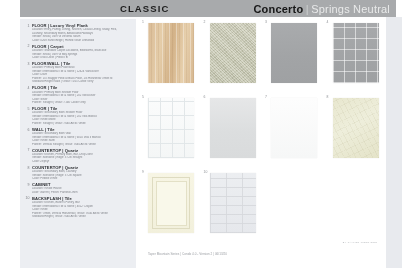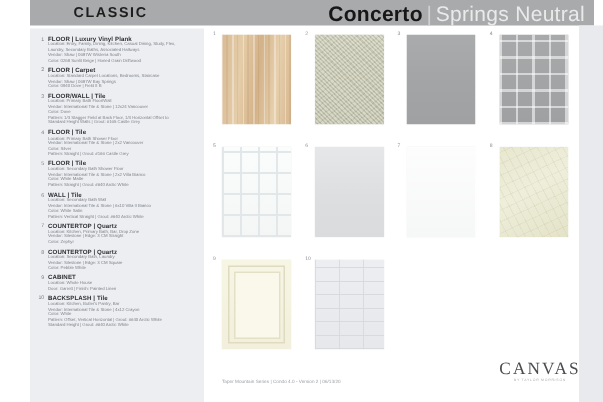--- a/index.html
+++ b/index.html
@@ -11,25 +11,25 @@
   }
   #sheet { position: relative; width: 402px; height: 268px; background: #ffffff; }
 
   
   #header-bar {
     position: absolute; left: 20px; top: 0; width: 376px; height: 17px;
     background: #a8aaac; display: flex; align-items: center;
   }
   #header-title {
     font-size: 9.5px; font-weight: bold; letter-spacing: 1.1px;
-    color: #1d1d1d; margin-left: 29px;
+    color: #1d1d1d; margin-left: 100px;
   }
   #header-right {
     margin-left: auto; margin-right: 6px;
-    font-size: 14px; white-space: nowrap; display: flex; align-items: baseline;
+    font-size: 11px; white-space: nowrap; display: flex; align-items: baseline;
   }
   #header-collection { font-weight: bold; color: #171717; letter-spacing: .2px; }
   #header-sep { color: #cfd0d1; margin: 0 2.5px; }
   #header-scheme { color: #e9eaea; letter-spacing: .2px; }
 
   
   #legend-panel {
     position: absolute; left: 20px; top: 19px; width: 116px; height: 249px;
     background: #eceef2;
     padding: 4px 3px 0 3px;
@@ -322,18 +322,17 @@
               <div class="subway-off"></div>
             </div>
           </div>
         </div>
       </div>
     </div>
 
   <div id="footer-note">Taper Mountain Series | Condo 4.0 - Version 2 | 06/13/20</div>
 
   <div id="brand">
-    <div id="brand-name">CANVAS</div>
     <div id="brand-tagline">BY TAYLOR MORRISON</div>
   </div>
 
   <div id="right-edge"></div>
 </div>
 
 </body></html>

